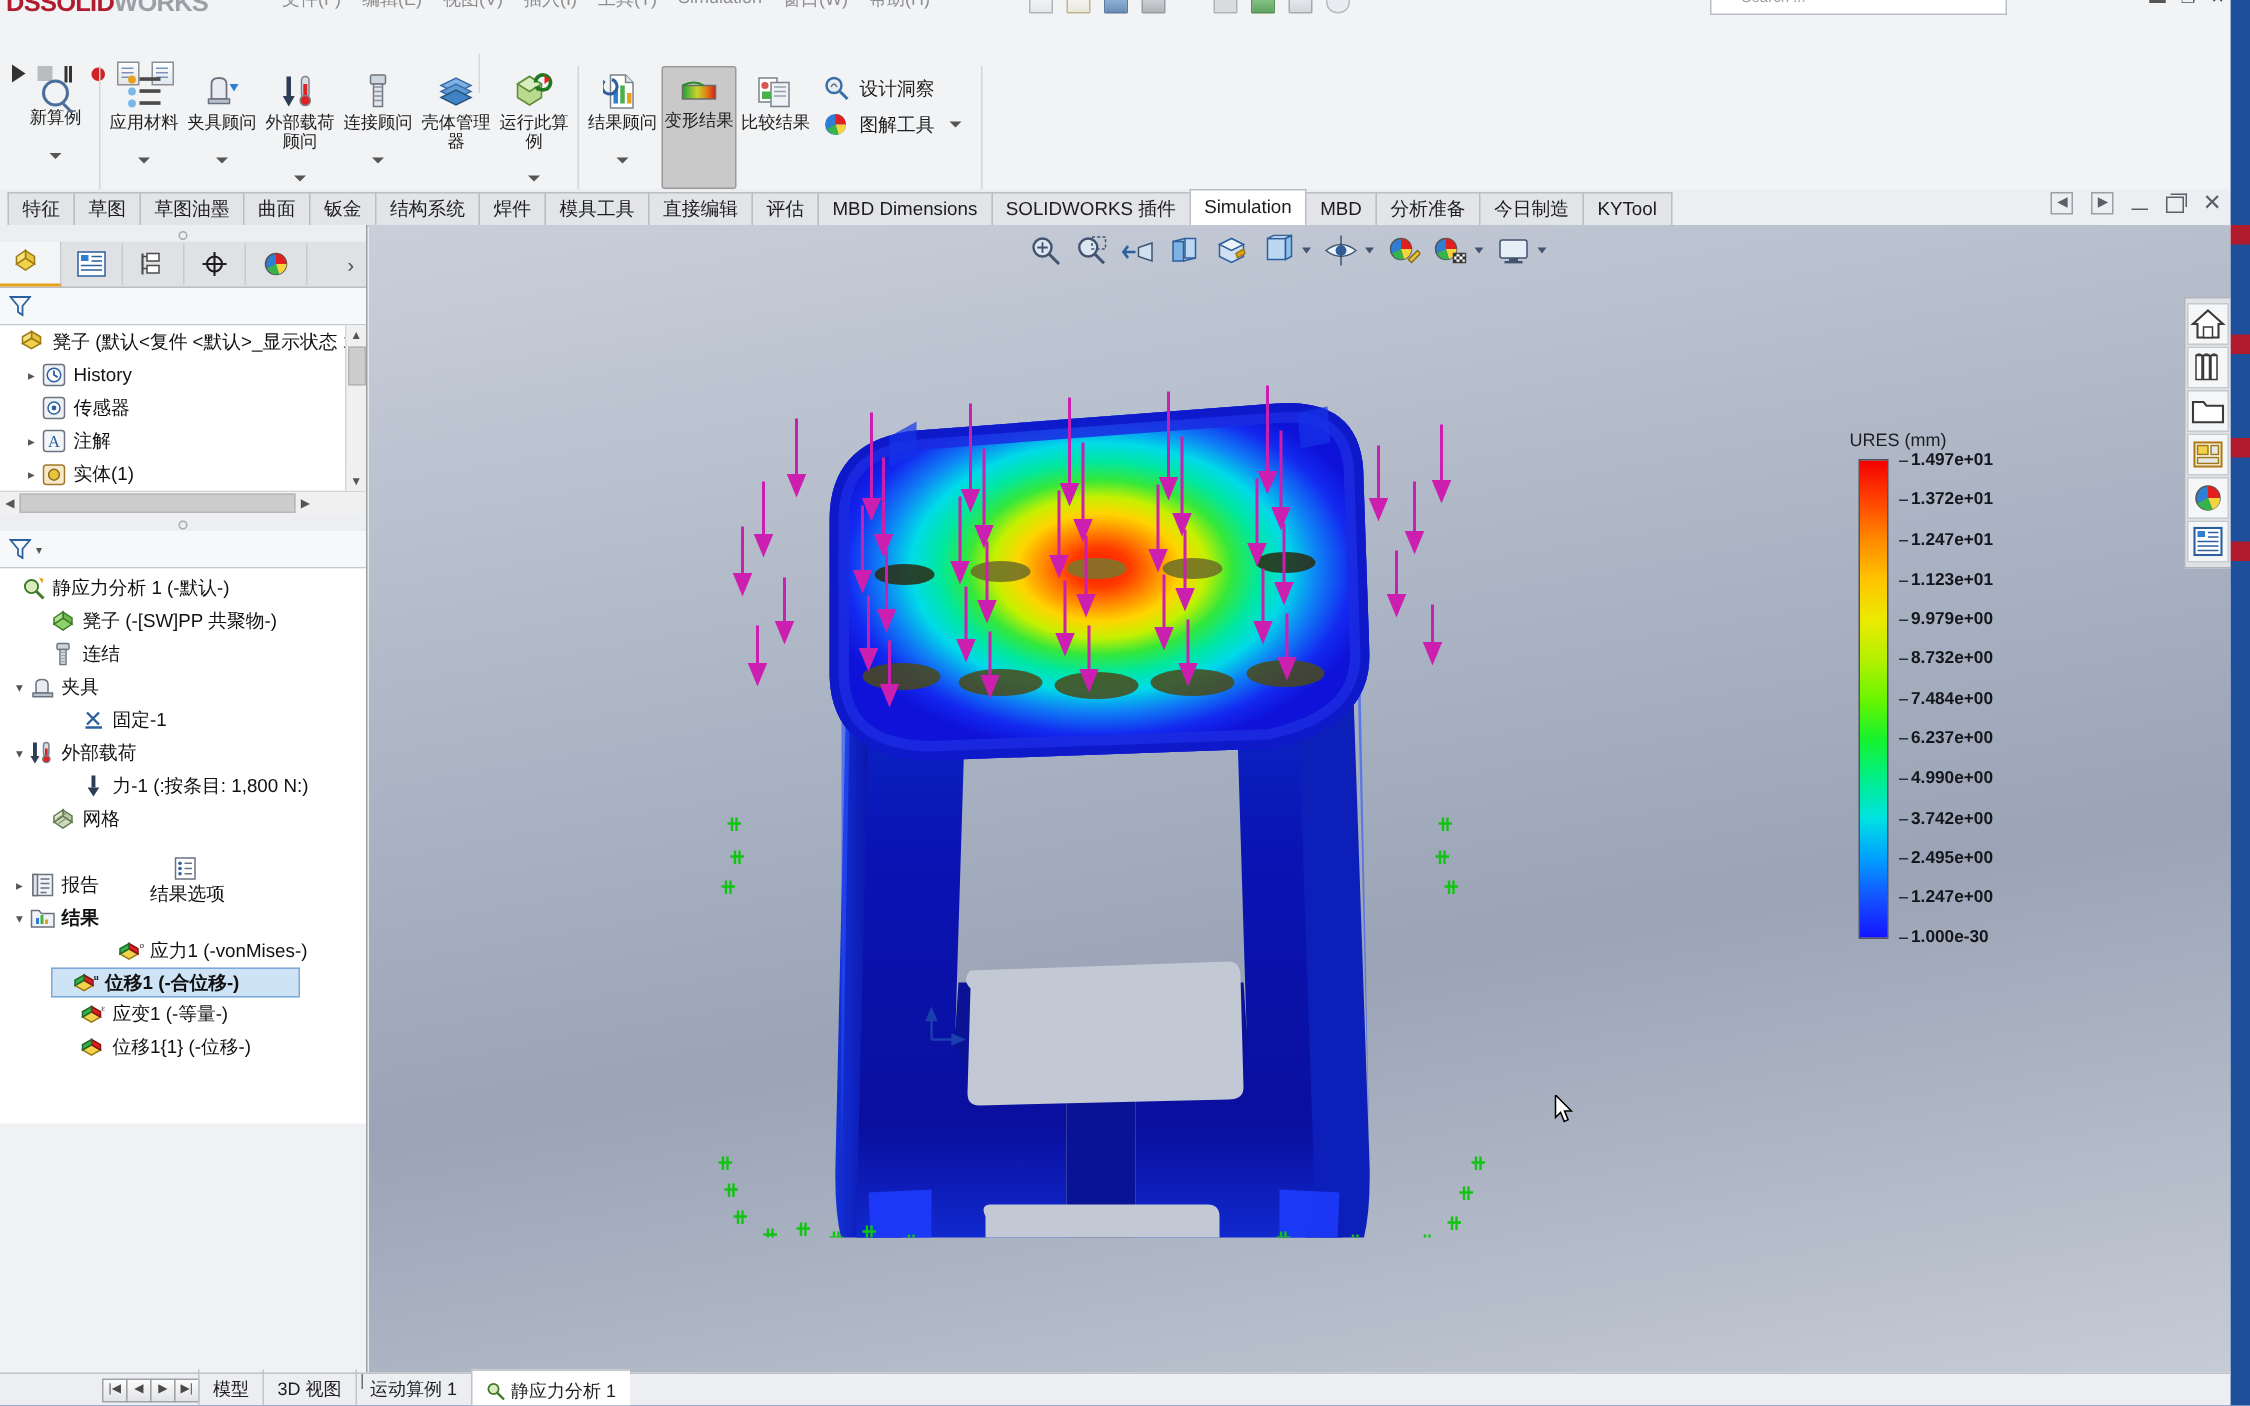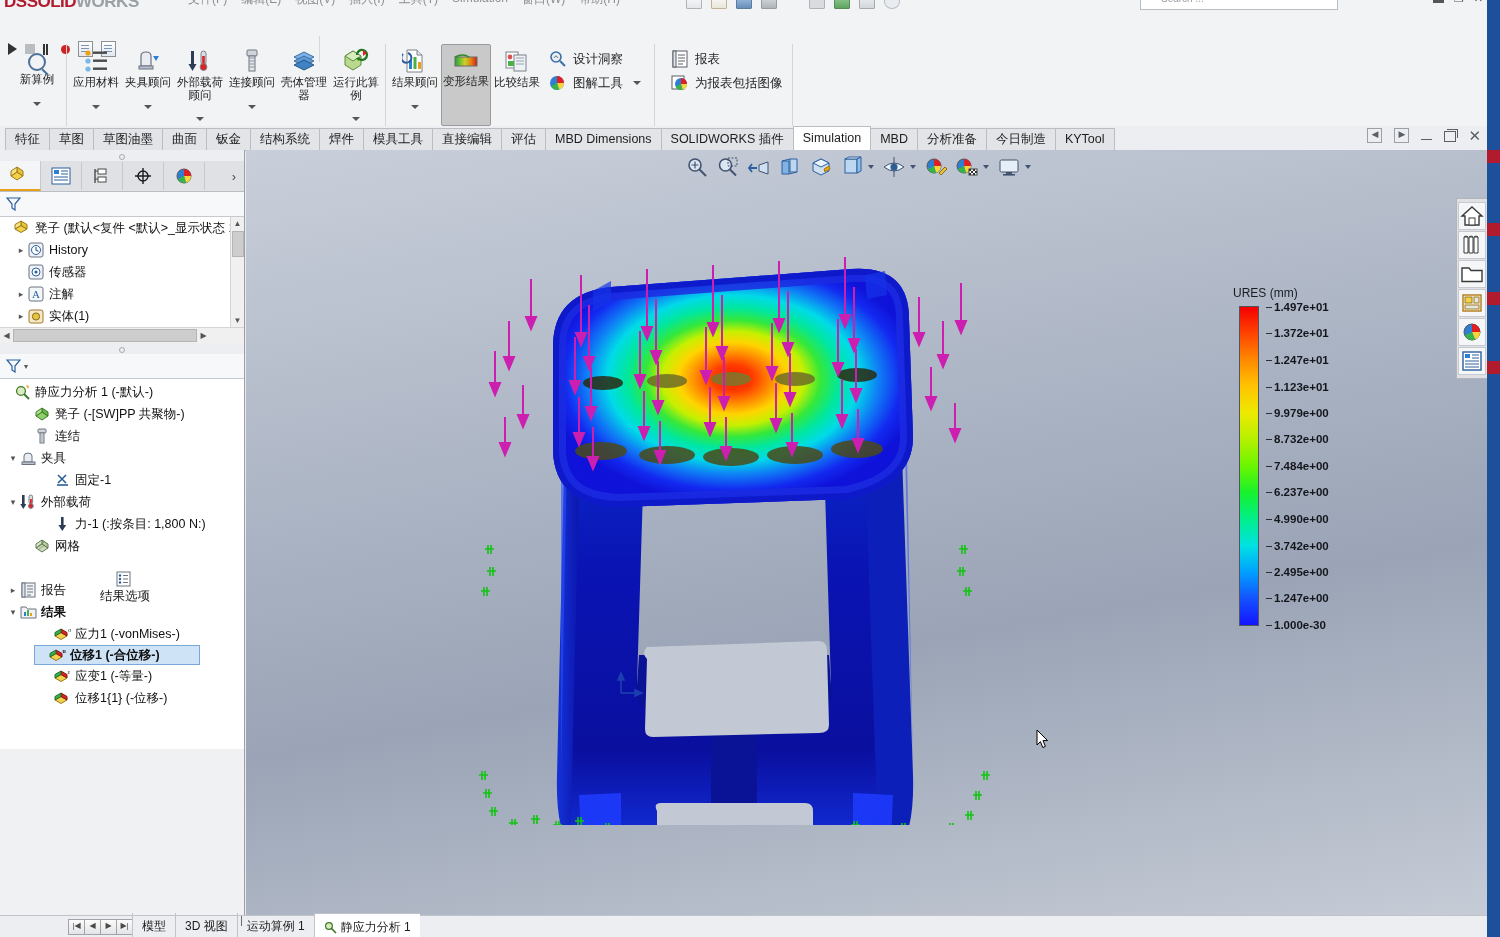--- a/index.html
+++ b/index.html
@@ -359,46 +359,20 @@
                   <path d="M8 9 L15 9 A7 7 0 0 1 10 15.7 Z" fill="#f6d53c"></path>
                   <path d="M8 9 L10 15.7 A7 7 0 0 1 2.4 12 Z" fill="#37b34a"></path>
                 </svg>
             </span>
             <span>图解工具</span>
             <span class="rcaret"></span>
           </div>
         </div>
       </div>
 
-      <div class="rgroup" style="padding-left:10px;">
-        <div class="rlist">
-          <div class="rrow">
-            <span class="ic16">
-              <svg width="18" height="18" viewBox="0 0 18 18">
-                  <rect x="2" y="1" width="14" height="16" fill="#fff" stroke="#5b5f66"></rect>
-                  <rect x="2" y="1" width="3" height="16" fill="#dfe4ea" stroke="#5b5f66"></rect>
-                  <path d="M7 5 h7 M7 8 h7 M7 11 h7 M7 14 h5" stroke="#5b5f66"></path>
-                </svg>
-            </span>
-            <span>报表</span>
-          </div>
-          <div class="rrow">
-            <span class="ic16">
-              <svg width="18" height="18" viewBox="0 0 18 18">
-                  <rect x="1" y="2" width="12" height="13" fill="#fff" stroke="#5b5f66"></rect>
-                  <circle cx="10" cy="10" r="6" fill="#2e7fd4"></circle>
-                  <path d="M10 10 L10 4 A6 6 0 0 1 16 10 Z" fill="#e02020"></path>
-                  <path d="M10 10 L16 10 A6 6 0 0 1 11.5 15.8 Z" fill="#f6d53c"></path>
-                  <path d="M10 10 L11.5 15.8 A6 6 0 0 1 4.6 12.6 Z" fill="#37b34a"></path>
-                </svg>
-            </span>
-            <span>为报表包括图像</span>
-          </div>
-        </div>
-      </div>
 
 
     </div>
   </div>
 
   <div id="tabbar">
     <div style="width:5px;"></div>
     <div class="tab">特征</div>
     <div class="tab">草图</div>
     <div class="tab">草图油墨</div>
@@ -699,21 +673,21 @@
             <svg width="17" height="16" viewBox="0 0 17 16">
                 <path d="M1 3 h5 l1.6 2 h8.4 v9 H1 Z" fill="#f0f2f5" stroke="#6b7280"></path>
                 <rect x="4" y="8" width="2" height="4" fill="#2e7fd4"></rect>
                 <rect x="7" y="6" width="2" height="6" fill="#49b04a"></rect>
                 <rect x="10" y="9" width="2" height="3" fill="#e8a21a"></rect>
               </svg>
           </span>
           <span>结果</span>
         </div>
 
-        <div class="trow" style="padding-left:40px;">
+        <div class="trow" style="padding-left:40px;justify-content:center;">
           <span class="exp"></span>
           <span class="tic">
             <svg width="17" height="16" viewBox="0 0 17 16">
                 <path d="M1 10 L7 6.5 L13 10 L7 13.5 Z" fill="#f2d24a" stroke="#9b7a16"></path>
                 <path d="M7 3 L13 6.5 L13 10 L7 6.5 Z" fill="#e02020" stroke="#8a1414"></path>
                 <path d="M1 6.5 L7 3 L7 6.5 L1 10 Z" fill="#37b34a" stroke="#1e6b2a"></path>
                 <text x="14" y="6" font-size="6" fill="#1d1d1d" font-family="Liberation Serif,serif">σ</text>
               </svg>
           </span>
           <span>应力1 (-vonMises-)</span>

